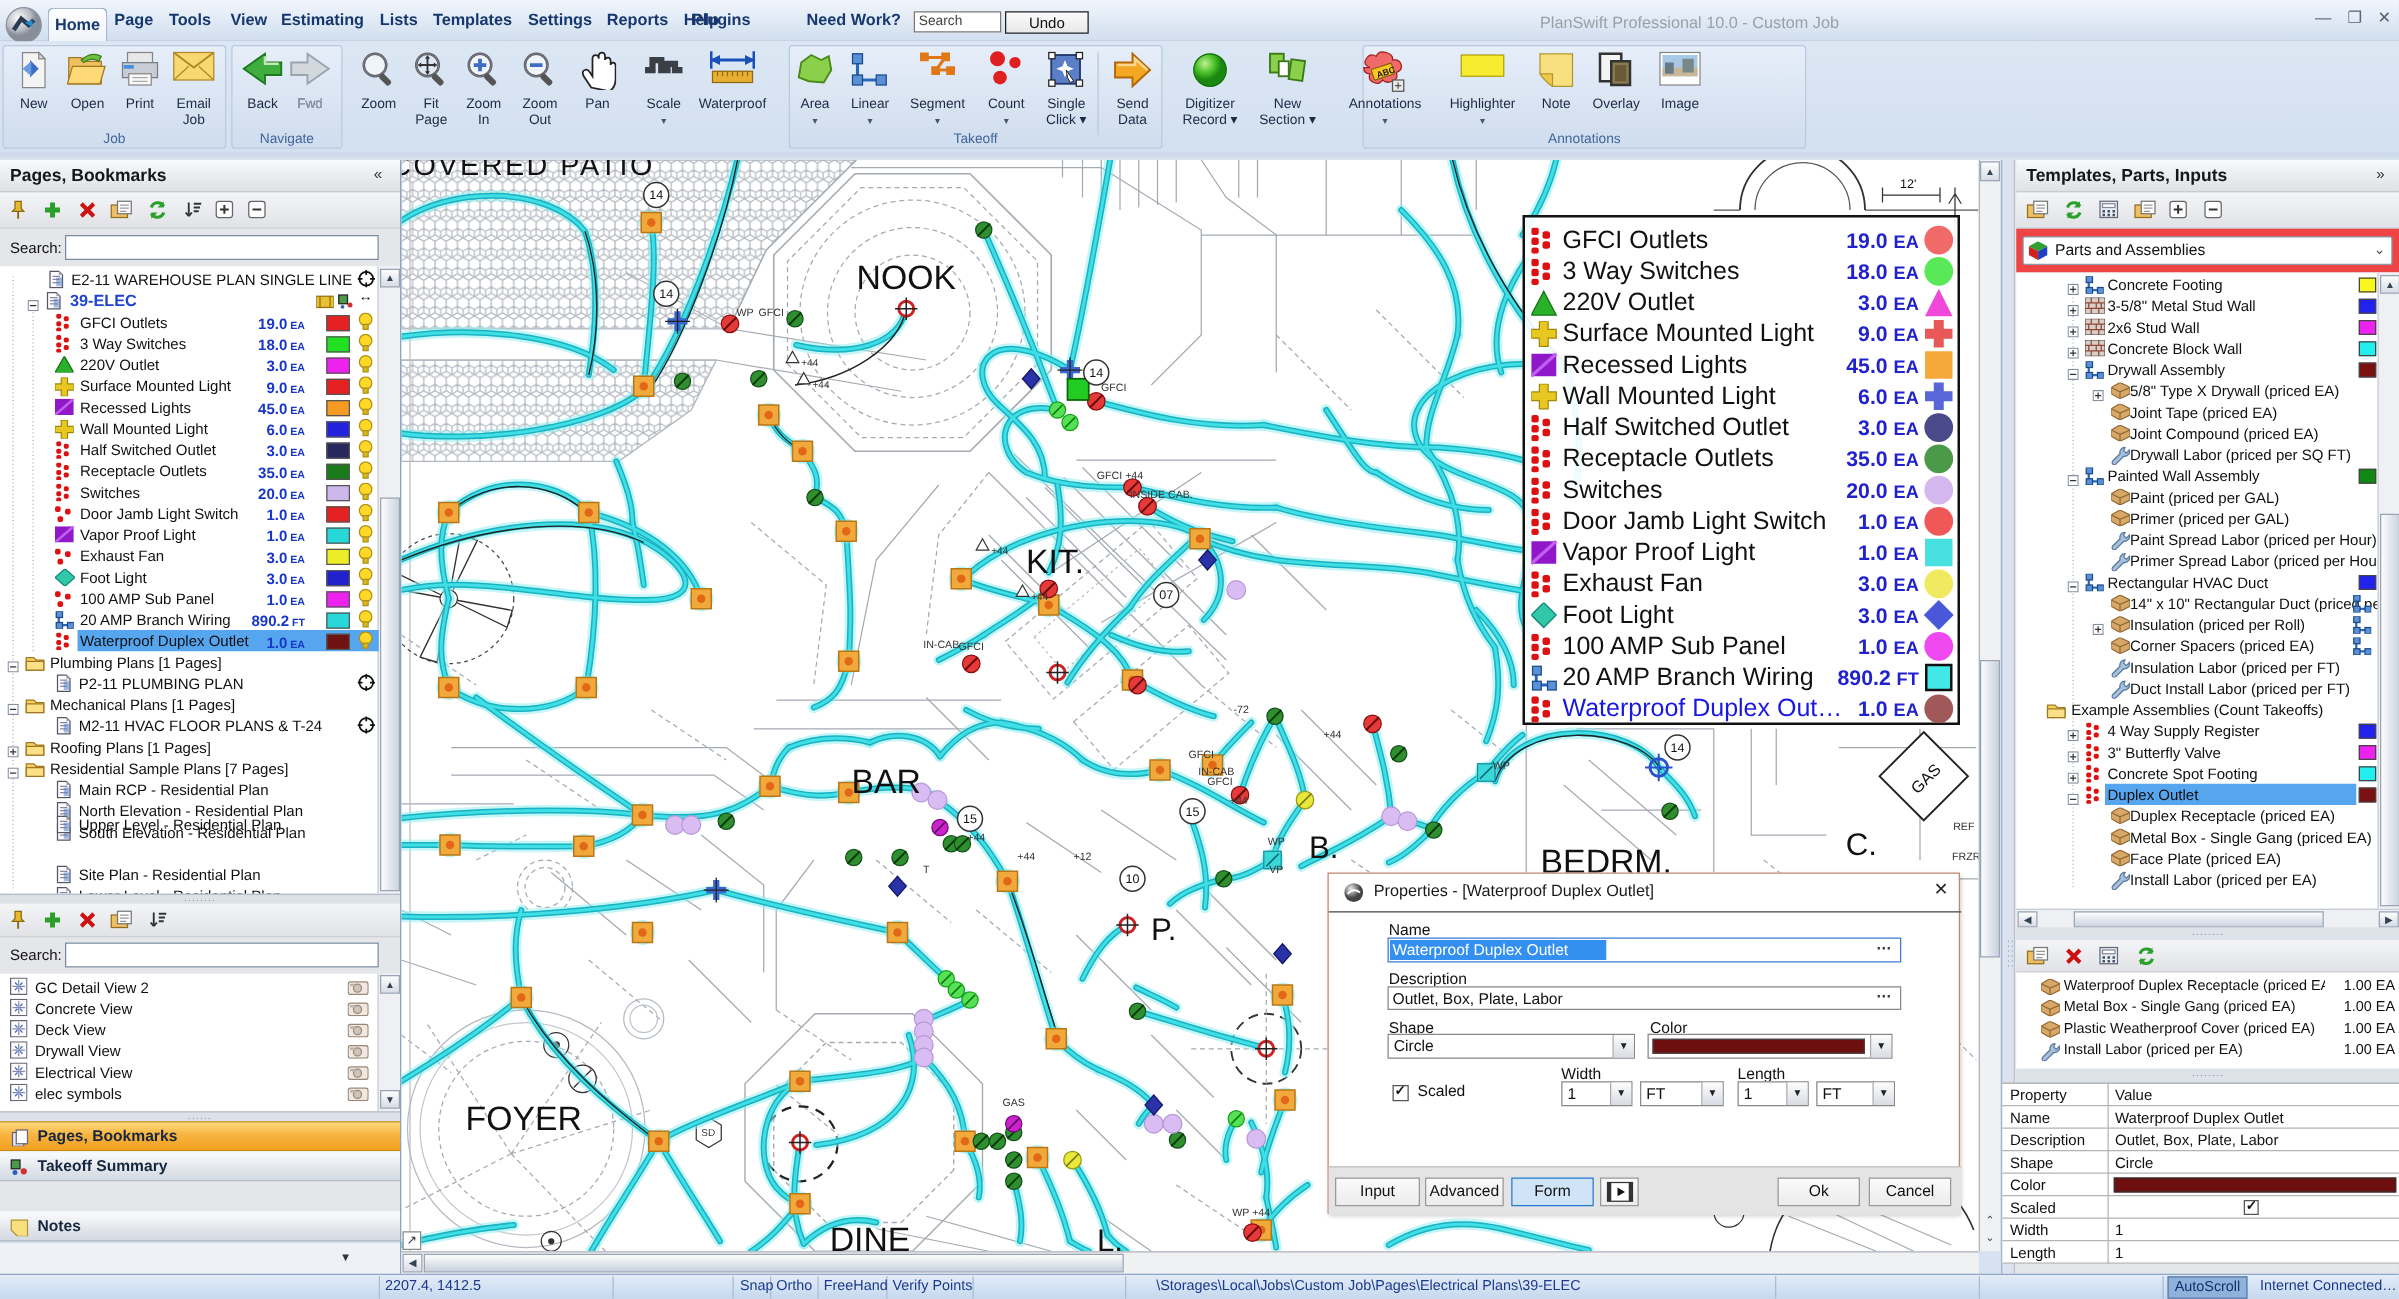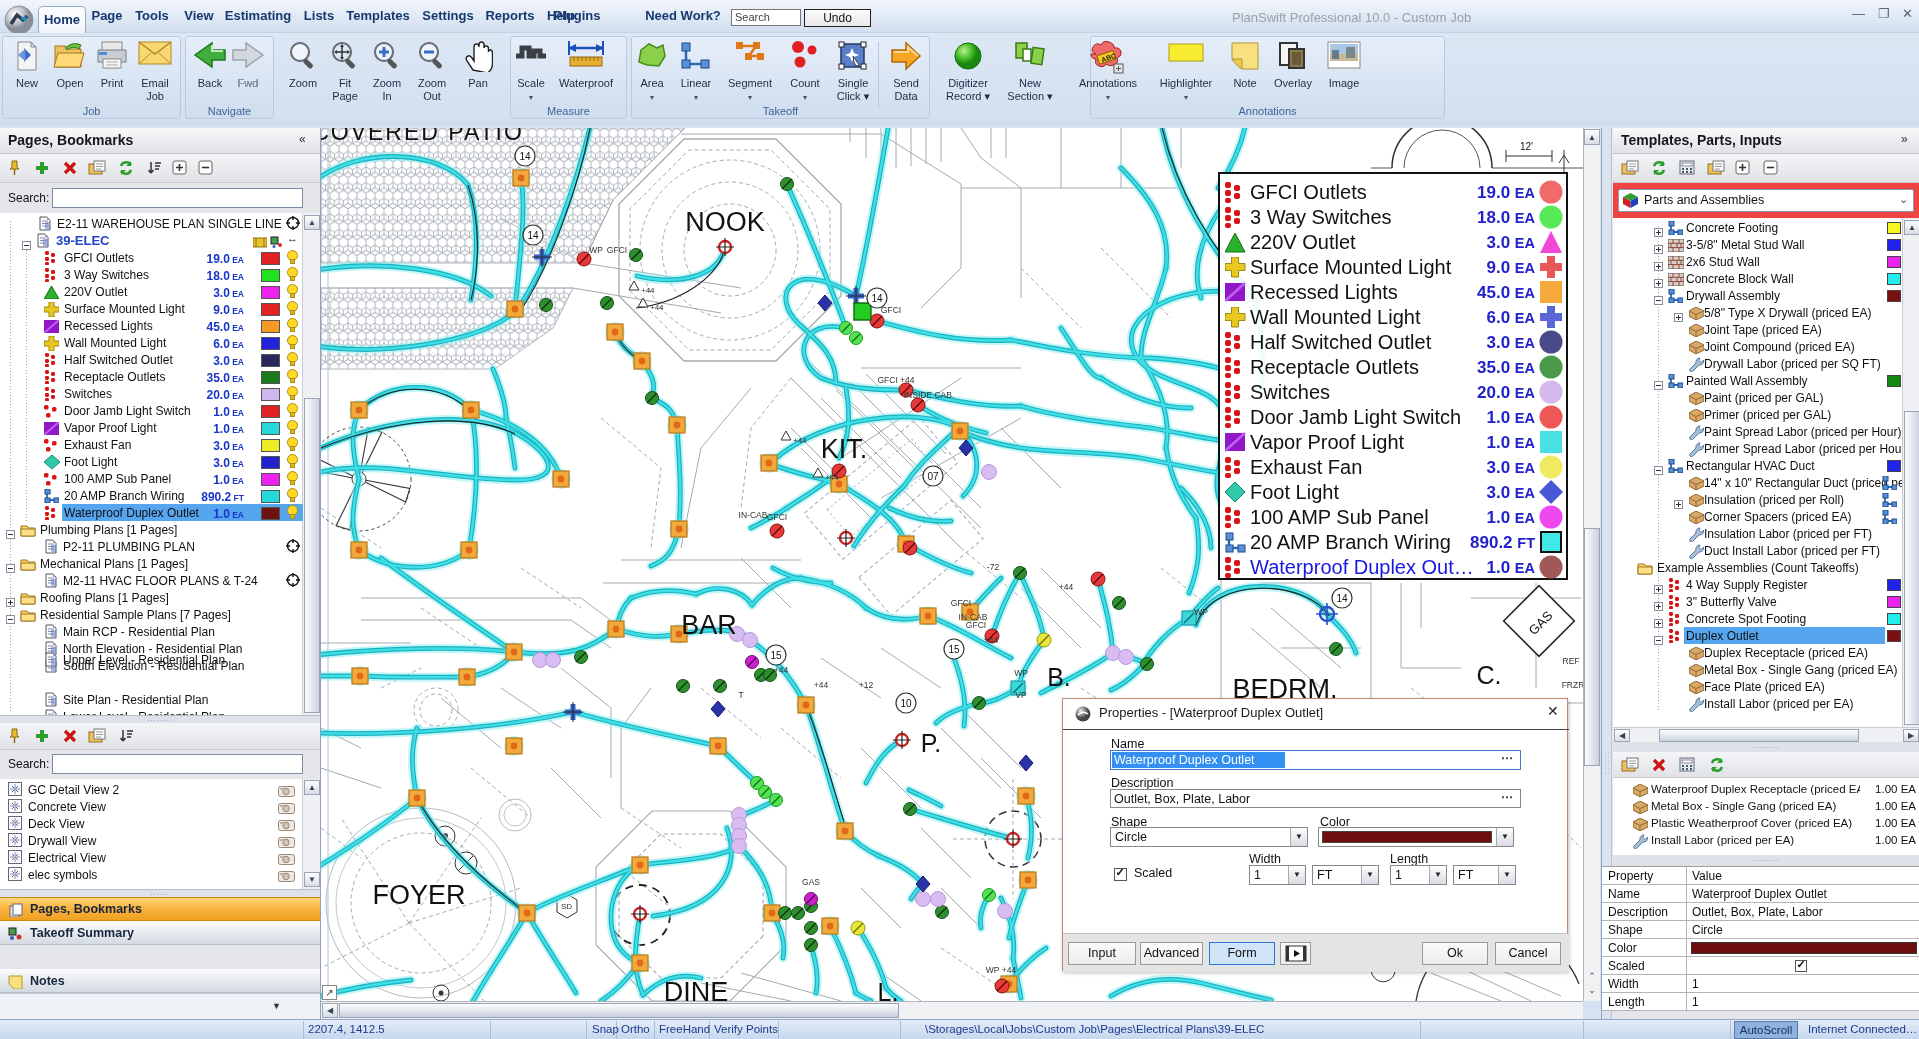--- a/index.html
+++ b/index.html
@@ -46,23 +46,20 @@
     <div class="winbtn" style="left:1852px">—</div>
     <div class="winbtn" style="left:1878px">❐</div>
     <div class="winbtn" style="left:1902px">✕</div>
   </div>
 <div id="ribbon" class="abs">
     <div class="grp" style="left:2px;width:179px">
       <div class="grpl">Job</div>
     </div>
     <div class="grp" style="left:185px;width:89px">
       <div class="grpl">Navigate</div>
-    </div>
-    <div class="grp" style="left:510px;width:117px">
-      <div class="grpl">Measure</div>
     </div>
     <div class="grp" style="left:631px;width:299px">
       <div class="grpl">Takeoff</div>
     </div>
     <div class="grp" style="left:1090px;width:355px">
       <div class="grpl">Annotations</div>
     </div>
     <div class="ricon" style="left:11px"><svg width="32" height="32" viewBox="0 0 32 32">
         <path d="M7 2 h13 l5 5 v23 h-18 z" fill="#f4f4f4" stroke="#888"></path>
         <path d="M20 2 l5 5 h-5 z" fill="#d8d8d8" stroke="#888"></path>

